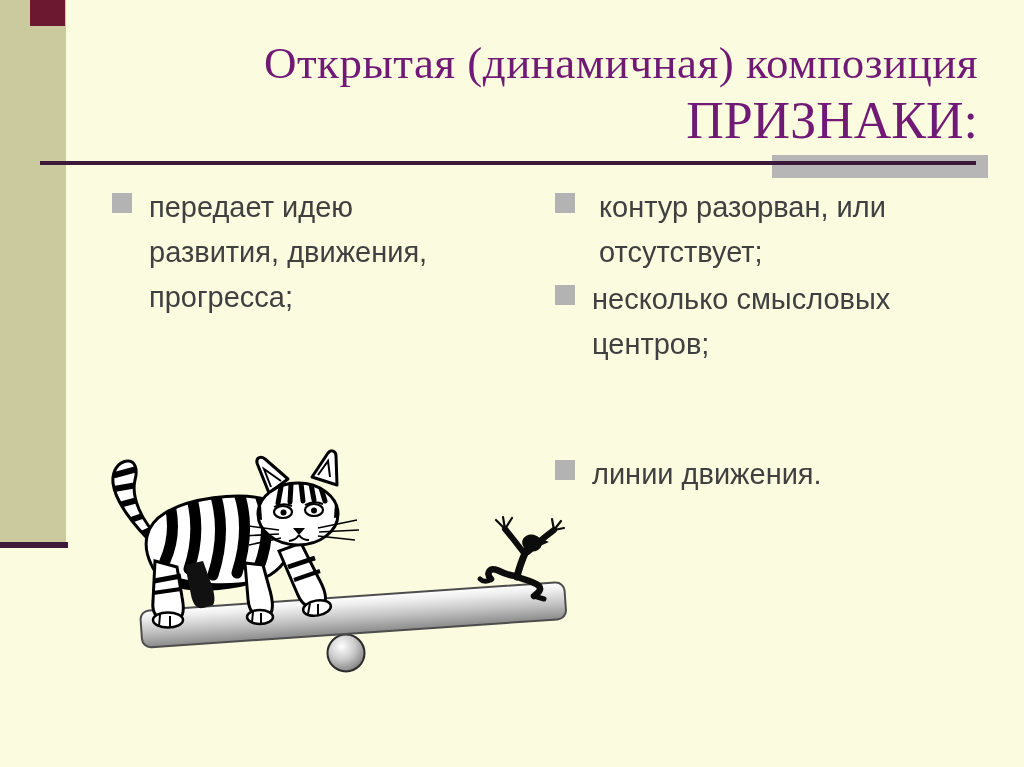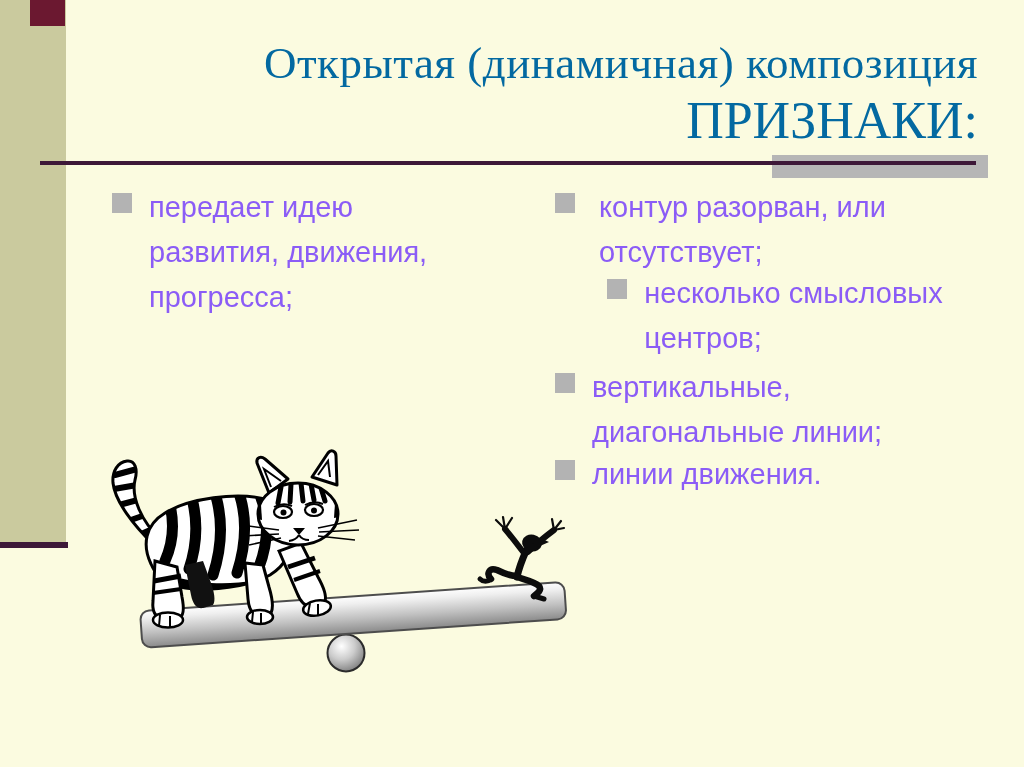--- a/index.html
+++ b/index.html
@@ -6,34 +6,34 @@
   .slide{
     position:relative; width:1024px; height:767px; overflow:hidden;
     background:#FBFBE0;
     font-family:"Liberation Sans","DejaVu Sans",sans-serif;
   }
   .sidebar{ position:absolute; left:0; top:0; width:66px; height:543px; background:#CACA9E; }
   .accent-square{ position:absolute; left:30px; top:0; width:35px; height:26px; background:#6B1830; }
   .sidebar-endline{ position:absolute; left:0; top:542px; width:68px; height:6px; background:#3D1838; }
 
   .title{ position:absolute; left:80px; right:46px; top:34px; margin:0; text-align:right;
-          color:#0369a1; font-family:"Liberation Serif","DejaVu Serif",serif; font-weight:normal; }
+          color:#701a75; font-family:"Liberation Serif","DejaVu Serif",serif; font-weight:normal; }
   .title .t1{ display:block; font-size:45px; line-height:58px; letter-spacing:0.5px; }
   .title .t2{ display:block; font-size:52px; line-height:58px; }
 
   .rule-gray{ position:absolute; left:772px; top:155px; width:216px; height:23px; background:#B6B6B6; }
   .rule{ position:absolute; left:40px; top:161px; width:936px; height:4px; background:#3D1838; }
 
   .row{ position:absolute; display:flex; gap:17px; align-items:flex-start; }
   .sq{ width:20px; height:20px; background:#B3B3B3; margin-top:8px; flex:none; }
-  .btxt{ font-size:29px; line-height:45px; color:#8b5cf6; white-space:pre-line; }
+  .btxt{ font-size:29px; line-height:45px; color:#404040; white-space:pre-line; }
 
   #lb1{ left:112px; top:185px; width:420px; }
   #rb1{ left:555px; top:185px; width:440px;gap:24px; }
-  #rb2{ left:555px; top:271px; width:440px;justify-content:center; }
+  #rb2{ left:555px; top:277px; width:440px; }
   #rb3{ left:555px; top:365px; width:440px; }
   #rb4{ left:555px; top:452px; width:440px; }
 
   .illu{ position:absolute; left:85px; top:443px; width:505px; height:250px; }
 </style>
 </head>
 <body>
 
 <div class="slide">
 
@@ -58,25 +58,20 @@
 
   <div class="row" id="rb1">
     <span class="sq"></span>
     <span class="btxt">контур разорван, или
 отсутствует;</span>
   </div>
   <div class="row" id="rb2">
     <span class="sq"></span>
     <span class="btxt">несколько смысловых
 центров;</span>
-  </div>
-  <div class="row" id="rb3">
-    <span class="sq"></span>
-    <span class="btxt">вертикальные,
-диагональные линии;</span>
   </div>
   <div class="row" id="rb4">
     <span class="sq"></span>
     <span class="btxt">линии движения.</span>
   </div>
 
   <svg class="illu" viewBox="0 0 505 250" aria-hidden="true">
     <defs>
       <linearGradient id="beamGrad" x1="0" y1="0" x2="0" y2="1">
         <stop offset="0" stop-color="#fefefe"></stop>

